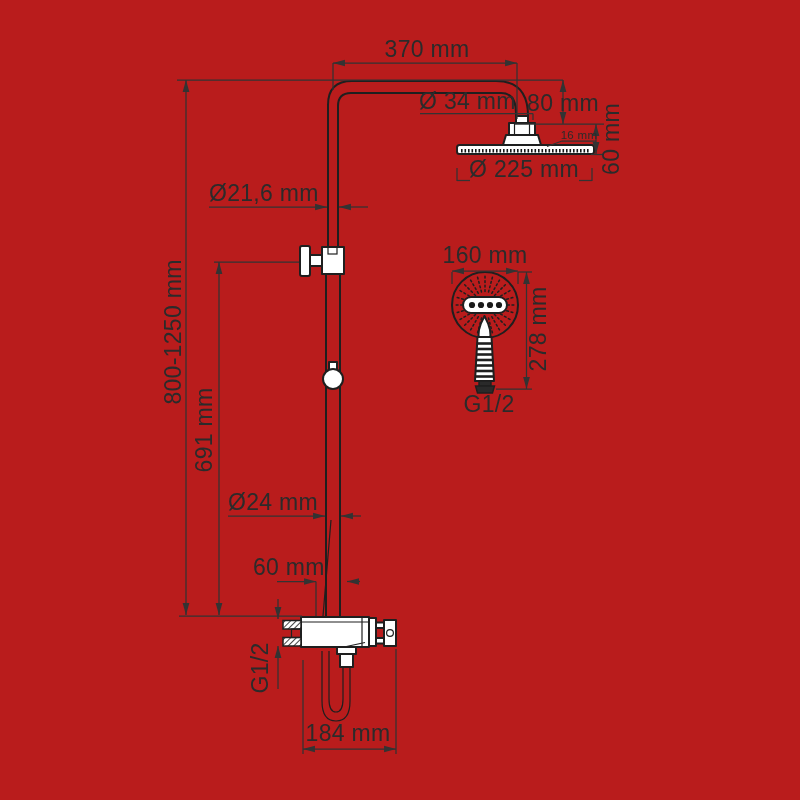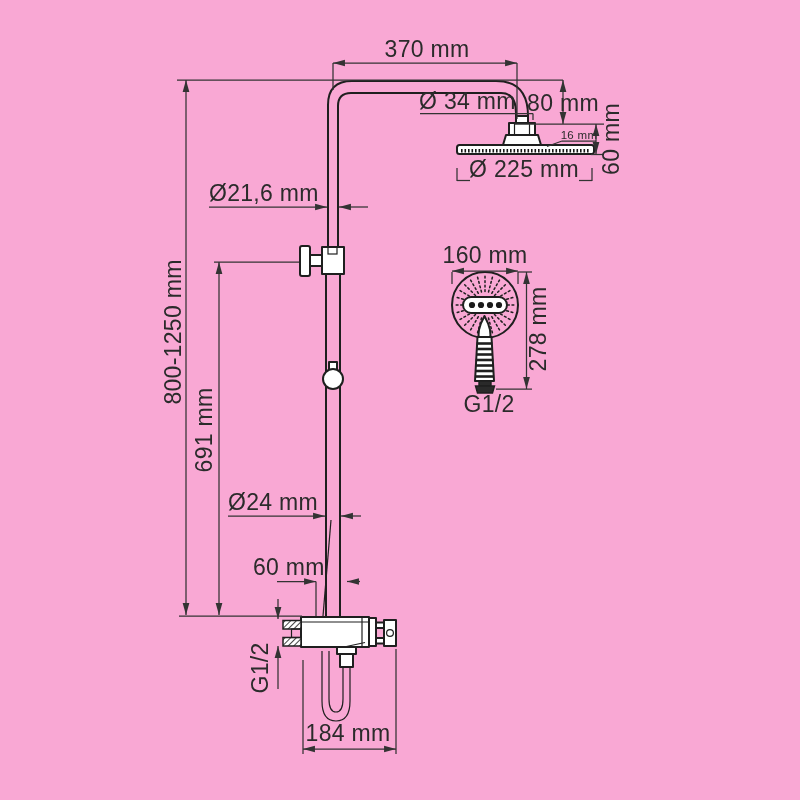--- a/index.html
+++ b/index.html
@@ -1,16 +1,16 @@
 <!DOCTYPE html>
 <html><head>
 <meta charset="utf-8">
 <style>
   html,body{margin:0;padding:0;background:#ffffff;}
-  .canvas{position:relative;width:800px;height:800px;background:#f9a8d4;overflow:hidden;
+  .canvas{position:relative;width:800px;height:800px;background:#b91c1c;overflow:hidden;
           font-family:"Liberation Sans",sans-serif;}
   svg{display:block;}
   .fx{stroke:#1f1f1f;stroke-width:2;fill:none;stroke-linejoin:round;}
   .fx-thin{stroke:#1f1f1f;stroke-width:1.2;fill:none;}
   .fx-fill{stroke:#1f1f1f;stroke-width:2;fill:#ffffff;stroke-linejoin:round;}
   .fx-dark{stroke:#1f1f1f;stroke-width:1.4;fill:#2a2a2a;}
   .dim{stroke:#333333;stroke-width:1.25;fill:none;}
   text{fill:#2b2b2b;letter-spacing:0.3px;}
   .lbl{font-size:23px;font-family:"Liberation Sans",sans-serif;}
   .lbl-sm{font-size:11.5px;font-family:"Liberation Sans",sans-serif;}

